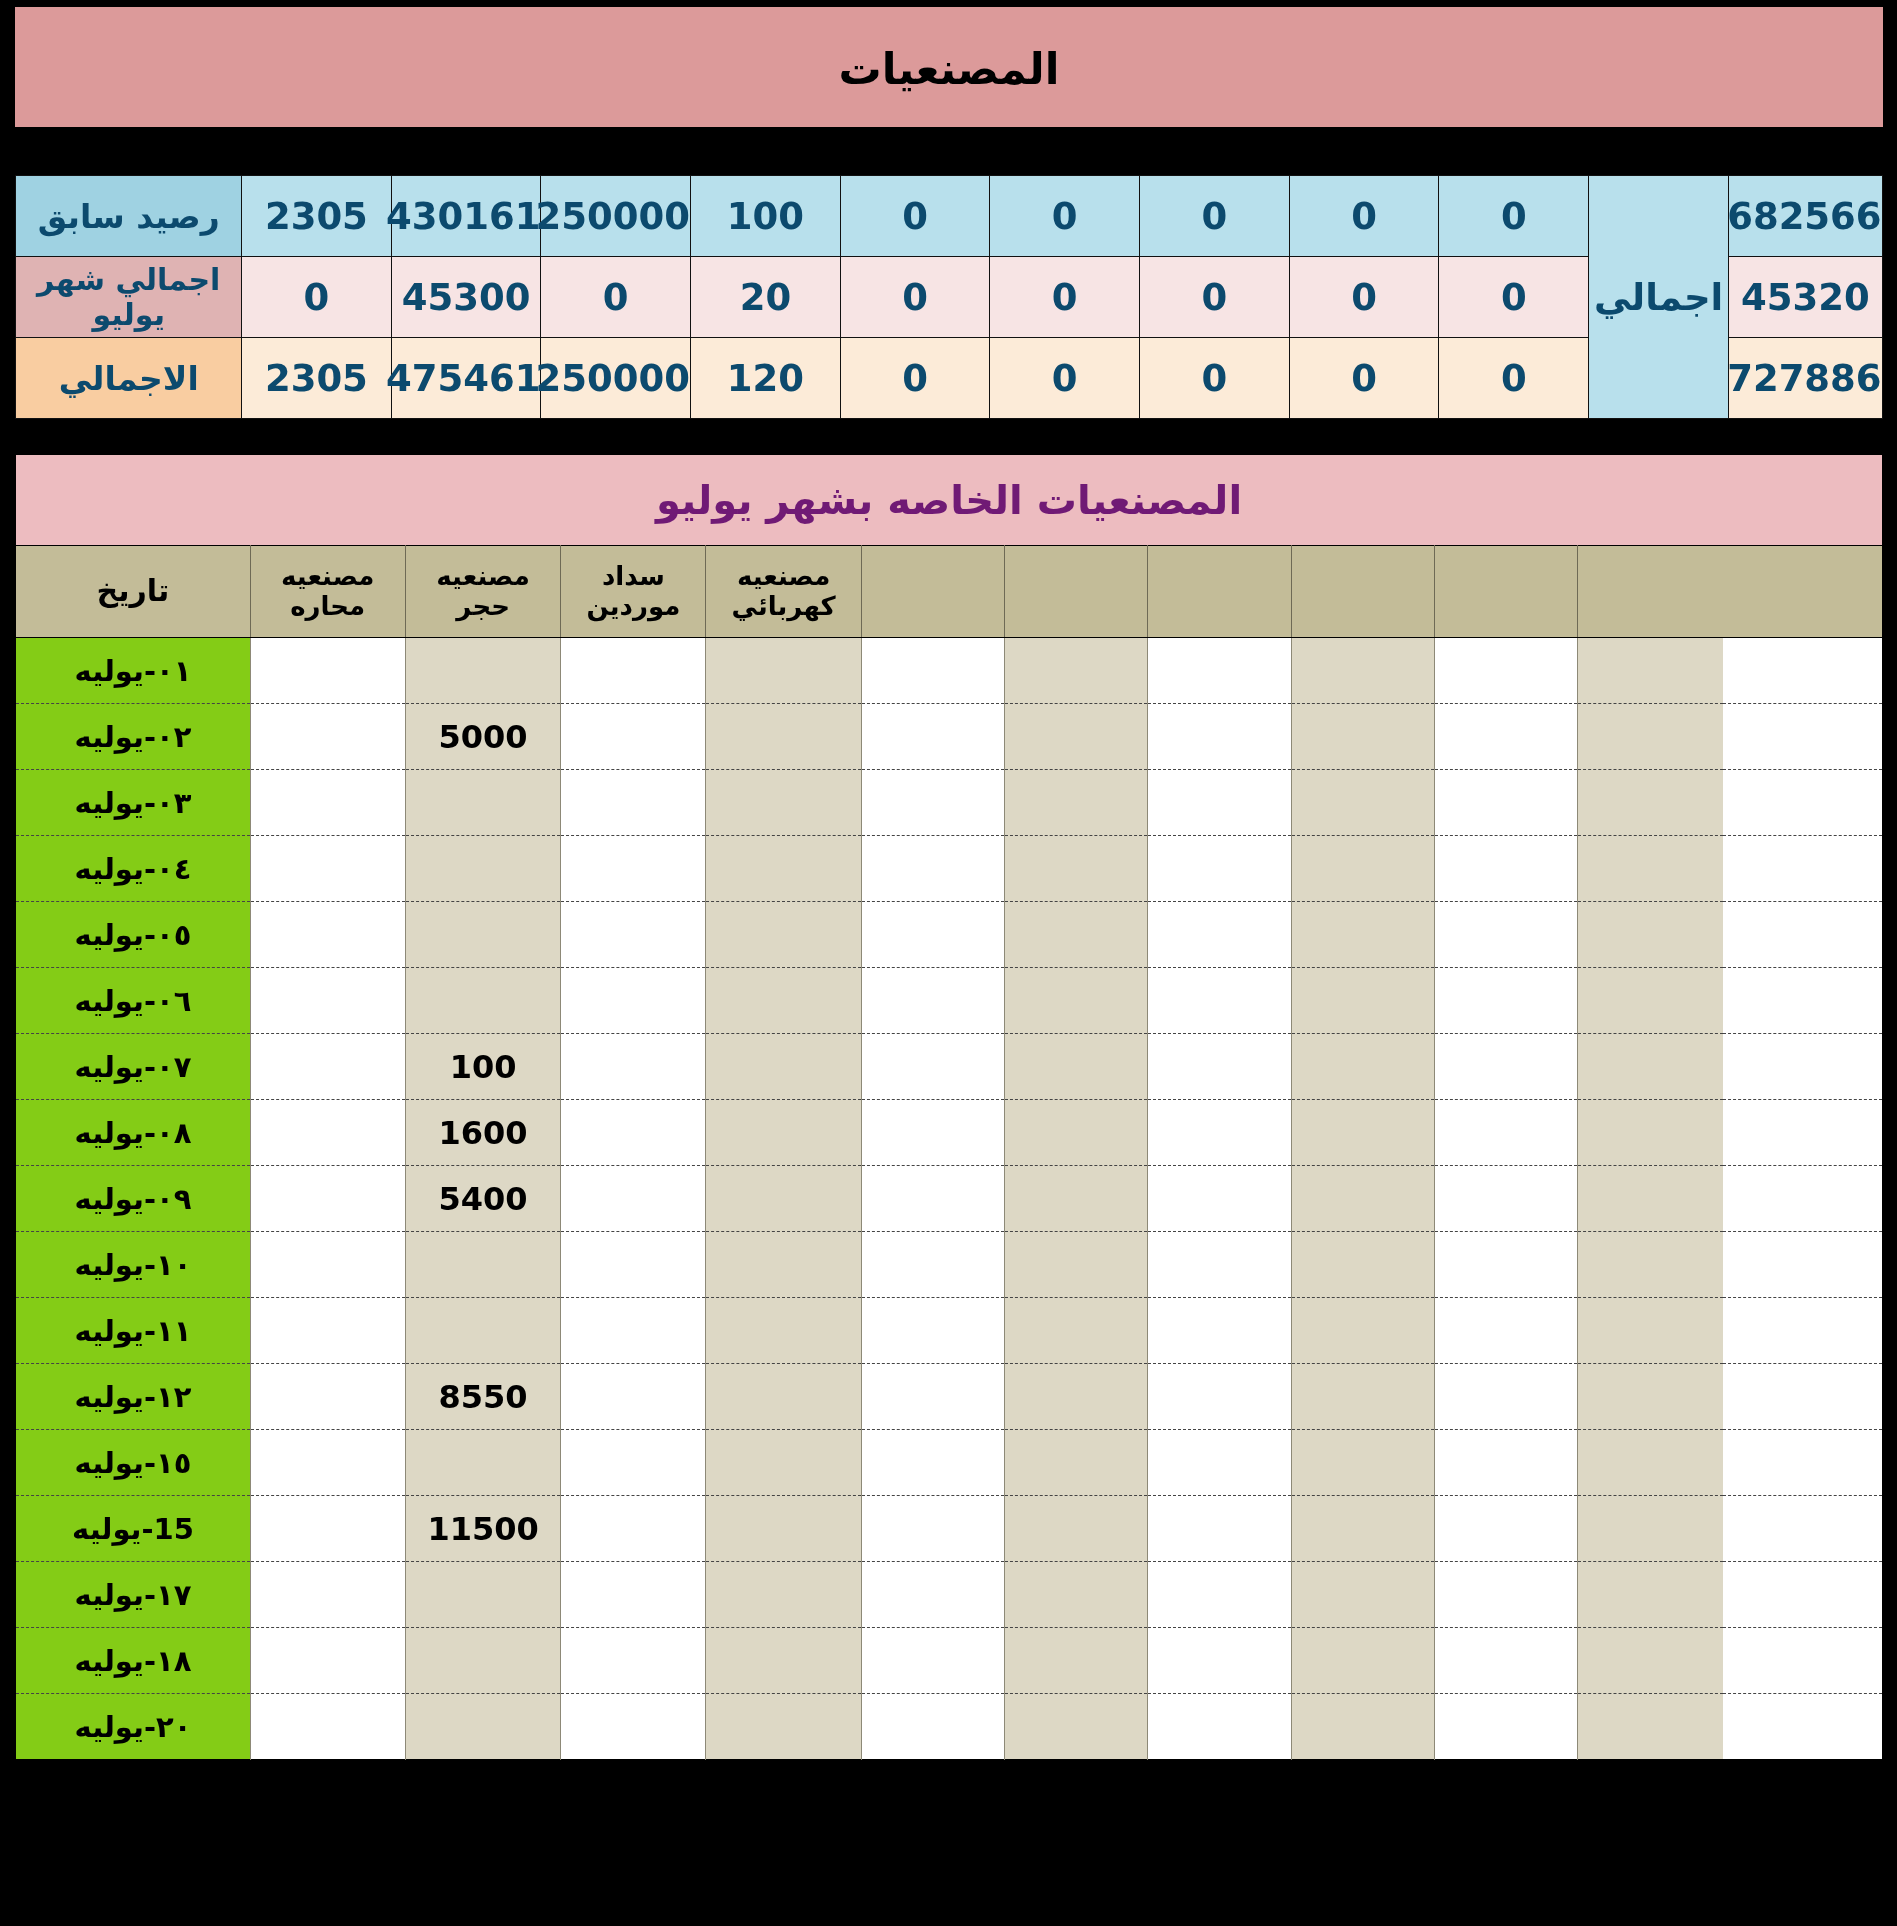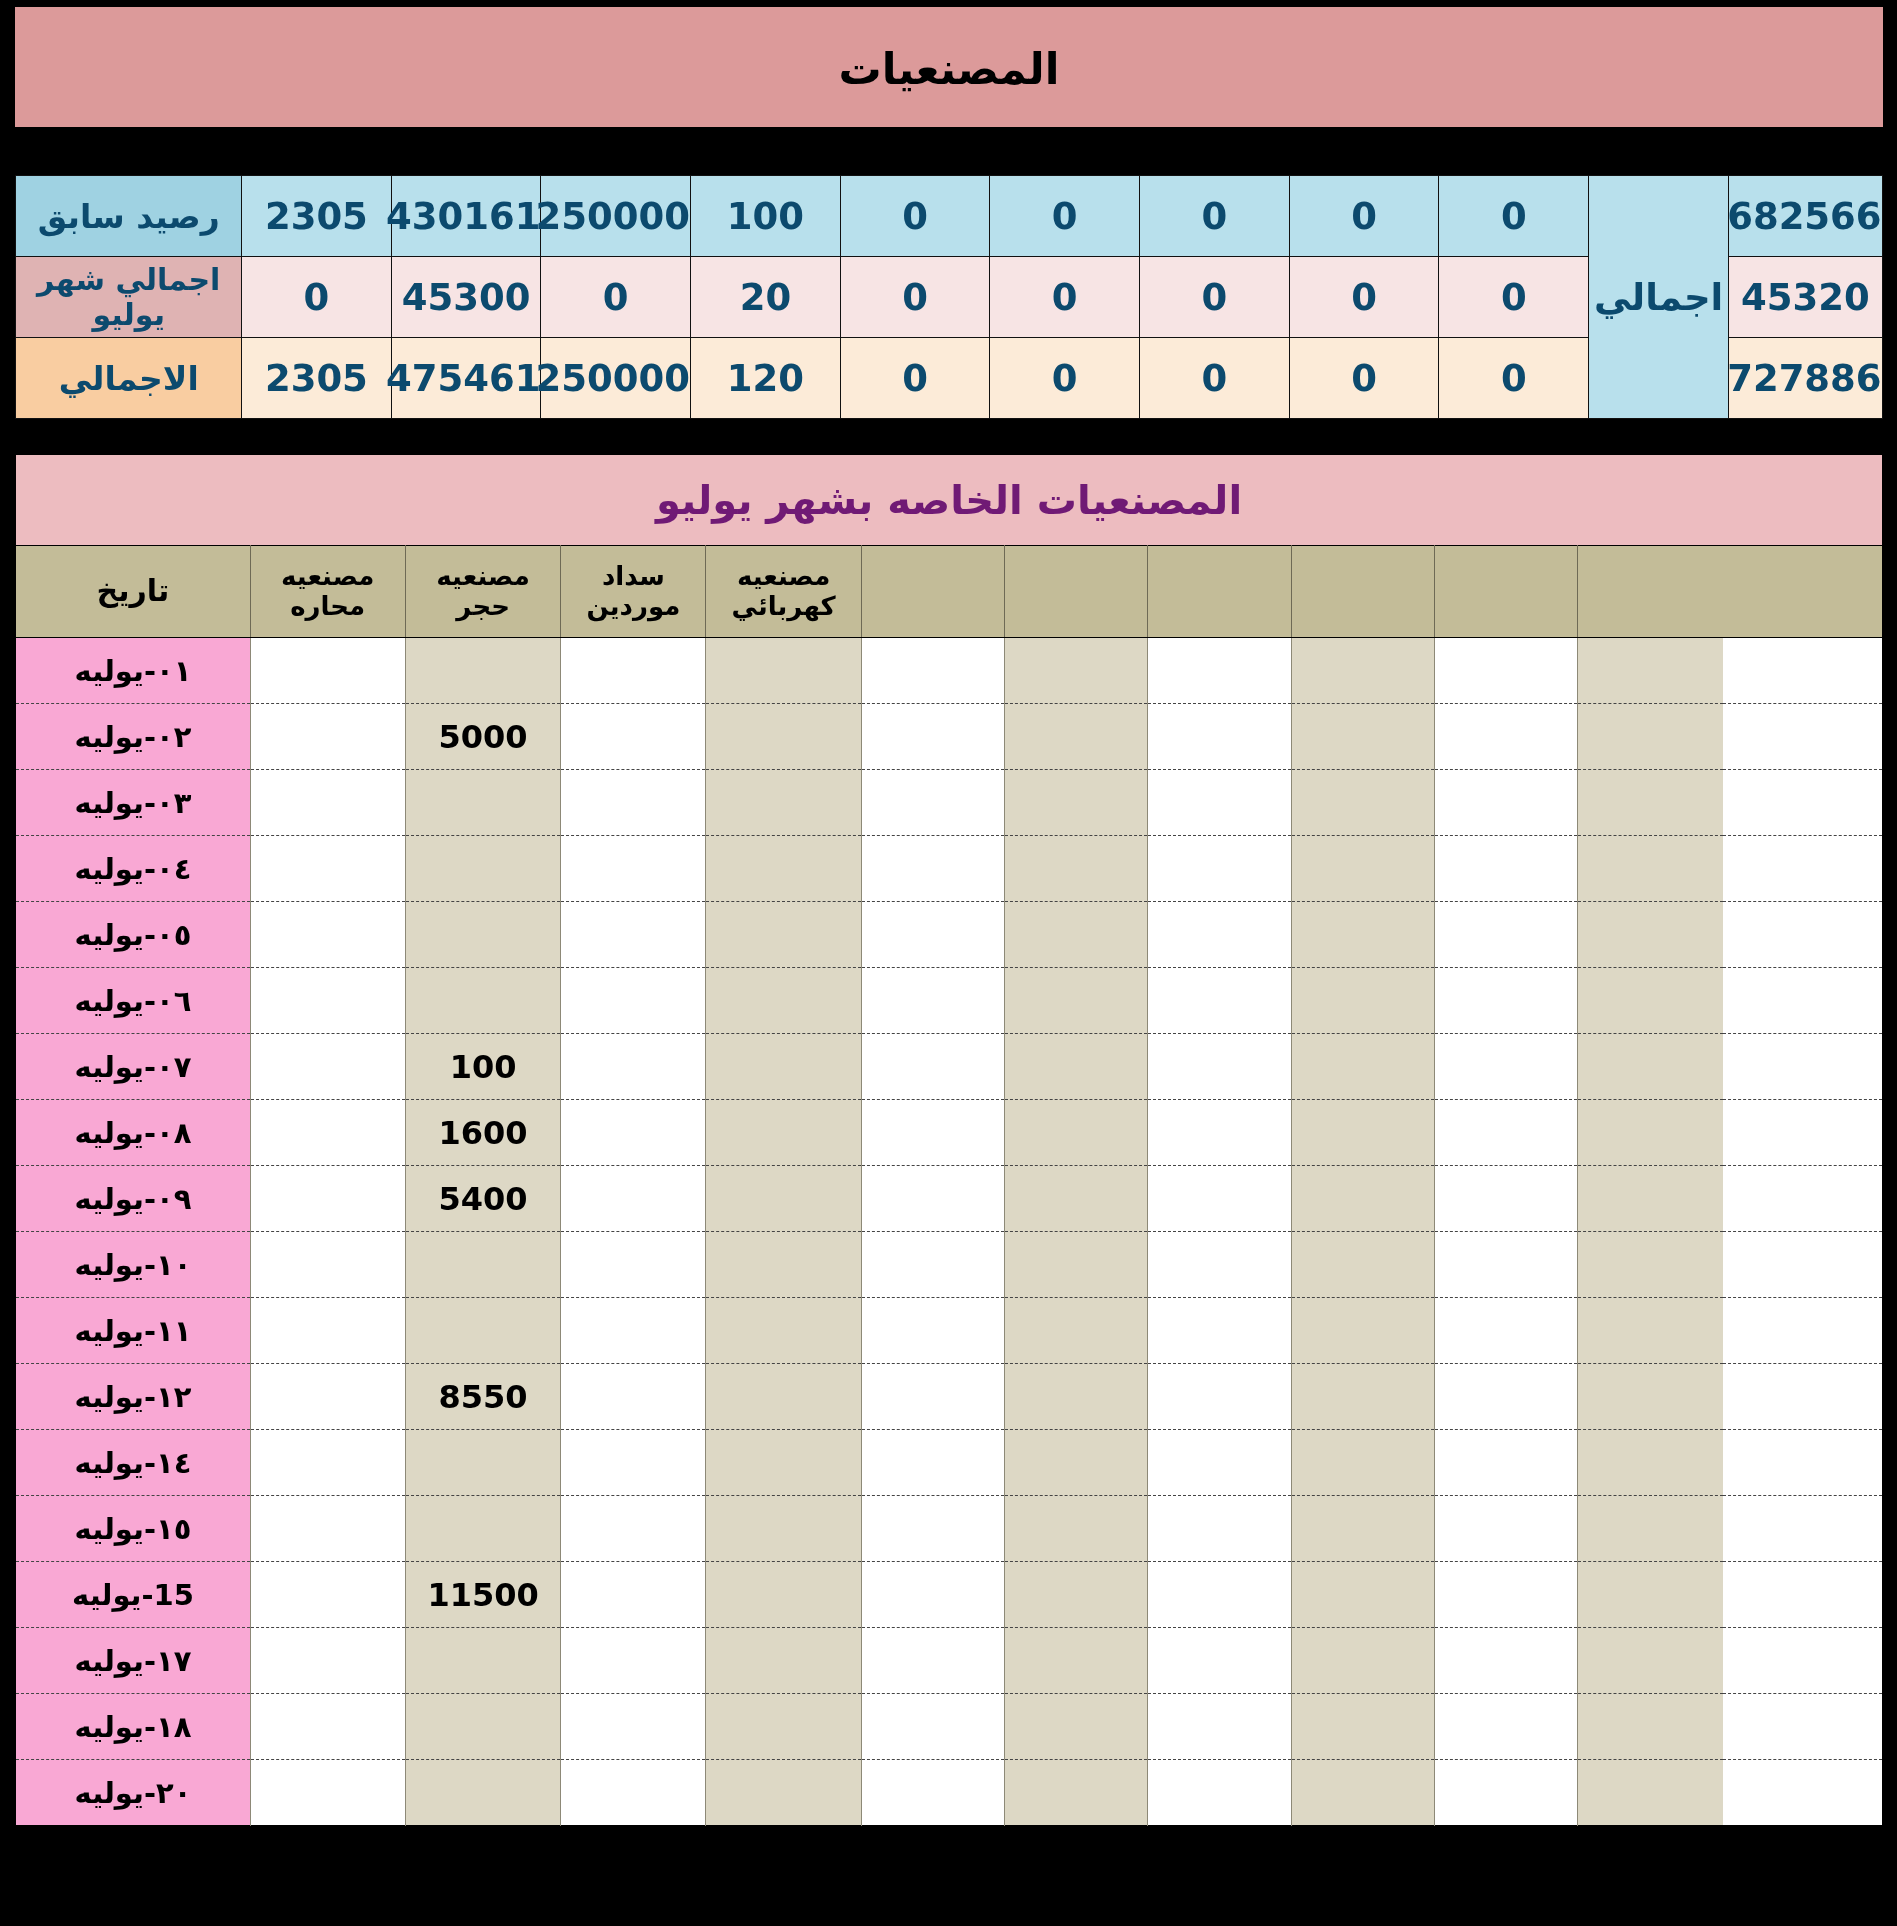--- a/index.html
+++ b/index.html
@@ -116,21 +116,21 @@
   table.detail tbody td{
     height:65px;
     font-size:32px;
     font-weight:bold;
     background:#ffffff;
     border-left:0.4px solid #8d8977;
     border-bottom:0.4px dashed #444;
   }
   table.detail tbody td.alt{background:#ddd8c5;}
   table.detail tbody td.col-date{
-    background:#f9a8d4;
+    background:#84cc16;
     font-size:29px;
     font-weight:bold;
     border-left:1.2px solid #000;
   }
   table.detail tbody td:first-child{border-left:none;}
 </style>
 </head>
 <body>
 
 <div class="page">
@@ -408,34 +408,20 @@
             <td class="alt"></td>
             <td></td>
             <td class="alt"></td>
             <td></td>
             <td class="alt"></td>
             <td></td>
             <td class="alt"></td>
             <td></td>
             <td class="alt"></td>
             <td></td>
-            <td class="col-date">١٤-يوليه</td>
-          </tr>
-          <tr>
-            <td></td>
-            <td class="alt"></td>
-            <td></td>
-            <td class="alt"></td>
-            <td></td>
-            <td class="alt"></td>
-            <td></td>
-            <td class="alt"></td>
-            <td></td>
-            <td class="alt"></td>
-            <td></td>
             <td class="col-date">١٥-يوليه</td>
           </tr>
           <tr>
             <td></td>
             <td class="alt"></td>
             <td></td>
             <td class="alt"></td>
             <td></td>
             <td class="alt"></td>
             <td></td>

